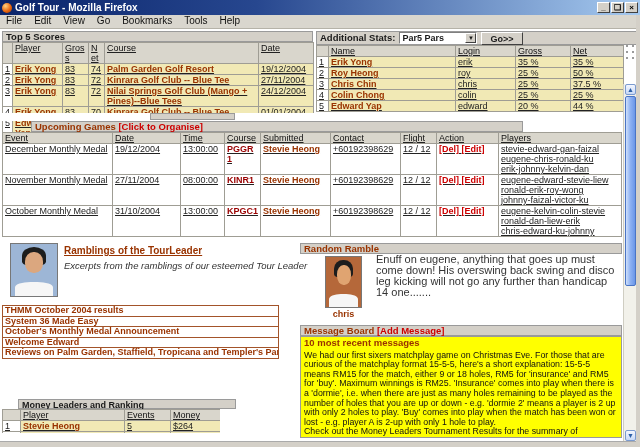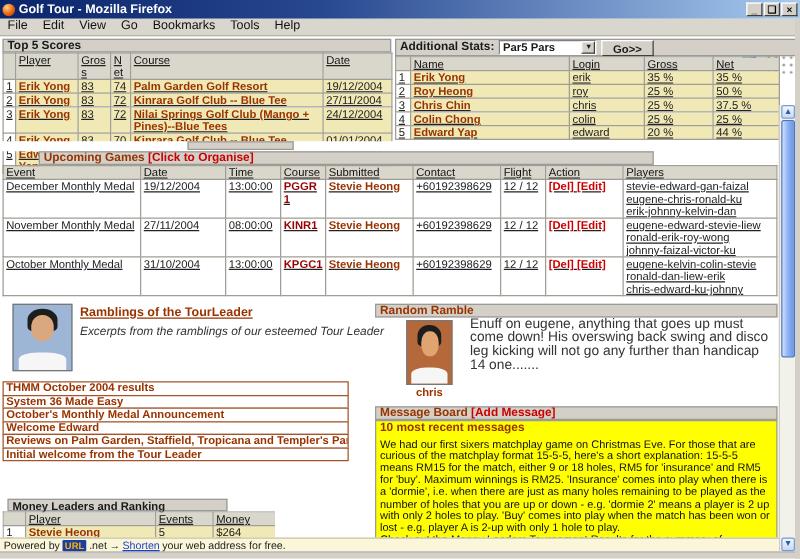--- a/index.html
+++ b/index.html
@@ -328,38 +328,37 @@
   </div>
   <div class="abs" style="left:325px;top:309px;width:37px;text-align:center;font-weight:bold;color:#993300;">chris</div>
   <div class="abs" style="left:376px;top:254px;width:242px;font-size:11px;line-height:11px;color:#333;">Enuff on eugene, anything that goes up must come down! His overswing back swing and disco leg kicking will not go any further than handicap 14 one.......</div>
 
   <div class="abs" style="left:2px;top:306px;">
     <div class="article">THMM October 2004 results</div>
     <div class="article">System 36 Made Easy</div>
     <div class="article">October's Monthly Medal Announcement</div>
     <div class="article">Welcome Edward</div>
     <div class="article">Reviews on Palm Garden, Staffield, Tropicana and Templer's Park</div>
-    <div class="article">Initial welcome from the Tour Leader</div>
   </div>
 
   <div class="secbar" style="left:300px;top:325px;width:322px;height:11px;">
     <span class="t-maroon">Message Board</span>
     <span class="t-red">[Add Message]</span>
   </div>
   <div class="msgbody">
     <div style="font-weight:bold;color:#993300;font-size:9.5px;margin-bottom:3px;">10 most recent messages</div>
     <div>We had our first sixers matchplay game on Christmas Eve. For those that are curious of the matchplay format 15-5-5, here's a short explanation: 15-5-5 means RM15 for the match, either 9 or 18 holes, RM5 for 'insurance' and RM5 for 'buy'. Maximum winnings is RM25. 'Insurance' comes into play when there is a 'dormie', i.e. when there are just as many holes remaining to be played as the number of holes that you are up or down - e.g. 'dormie 2' means a player is 2 up with only 2 holes to play. 'Buy' comes into play when the match has been won or lost - e.g. player A is 2-up with only 1 hole to play.</div>
     <div>
       <span>Check out the Money Leaders Tournament Results for the summary of matchplay.</span>
       <span class="act-b" style="color:#cc3300;">[Delete Message]</span>
     </div>
 
   </div>
 
-  <div class="secbar t-dark" style="left:6px;top:399px;width:176px;height:10px;font-size:9px;">Money Leaders and Ranking</div>
+  <div class="secbar t-dark" style="left:18px;top:399px;width:218px;height:10px;font-size:9px;">Money Leaders and Ranking</div>
   <div class="abs" style="left:2px;top:409px;width:218px;height:24px;overflow:hidden;">
     <table style="width:218px;">
       <colgroup>
           <col style="width:18px">
           <col style="width:104px">
           <col style="width:46px">
           <col style="width:50px">
         </colgroup>
       <tbody>
           <tr class="thead">
@@ -377,28 +376,20 @@
       <tr>
         <td>2</td>
         <td class="ycell name-b">Edward Yap</td>
         <td class="ycell">5</td>
         <td class="ycell">$102</td>
       </tr>
     </tbody>
       </table>
   </div>
 
-  <div class="footerbar">
-    <span>Powered by</span>
-    <span class="urlbadge">URL</span>
-    <span>.net</span>
-    <span>→</span>
-    <span class="bluelink">Shorten</span>
-    <span>your web address for free.</span>
-  </div>
   <div class="bottom-strip"></div>
 
   <div class="vscroll">
     <div class="varrow" style="top:0;">▲</div>
     <div class="vthumb"></div>
     <div class="varrow" style="bottom:0;">▼</div>
   </div>
   <div class="right-border"></div>
 
 </div>

